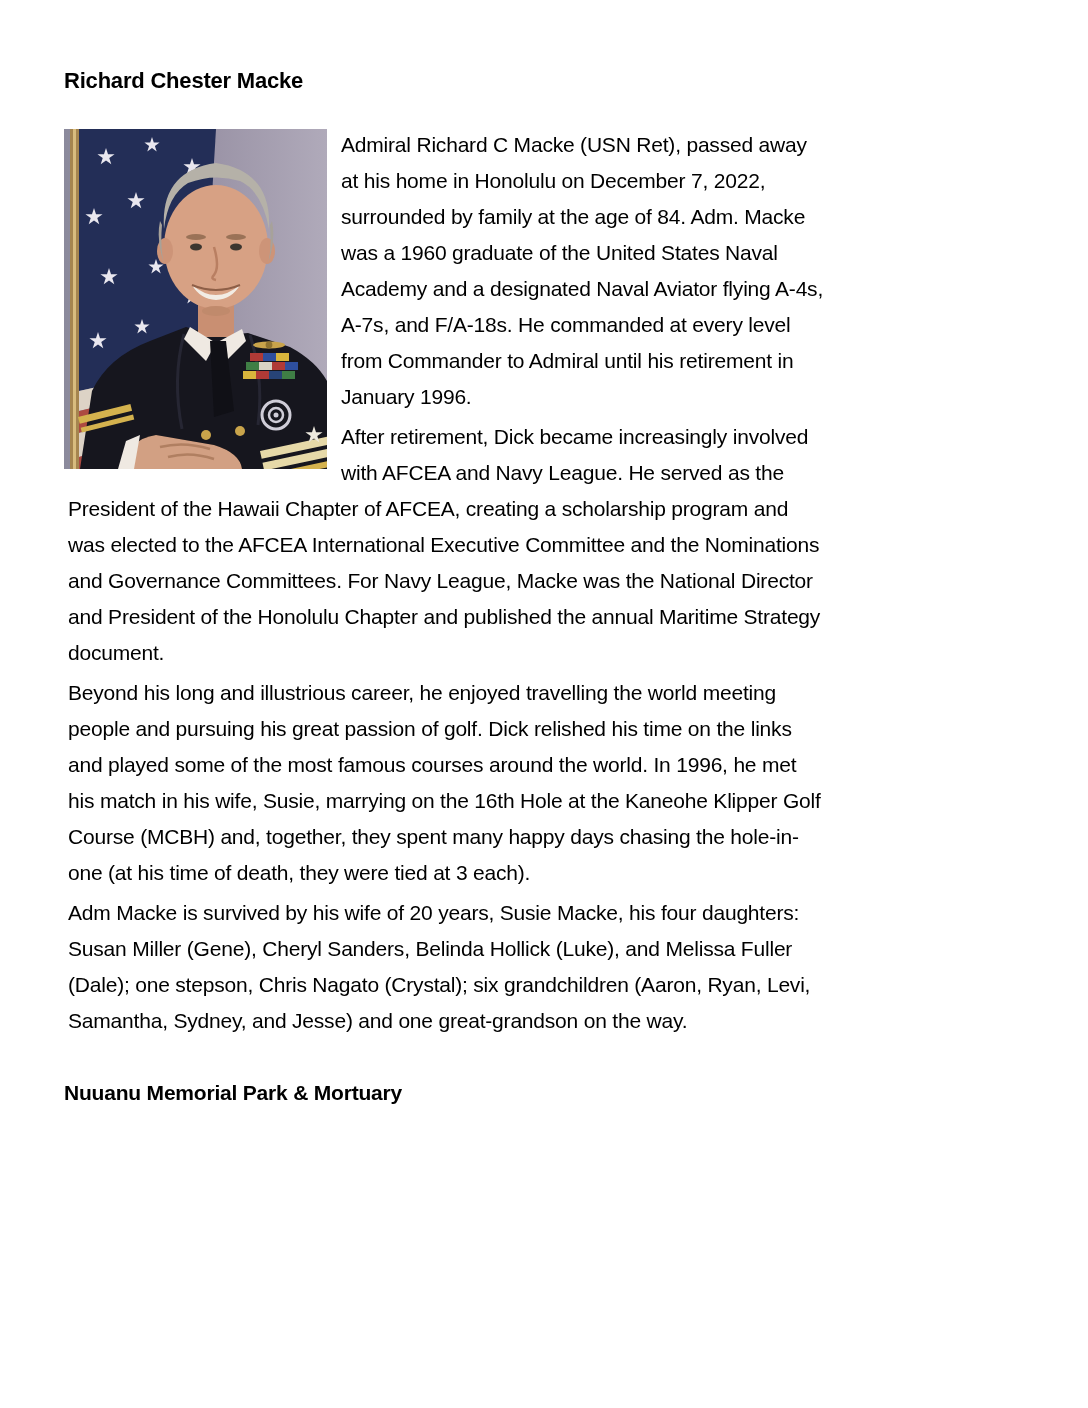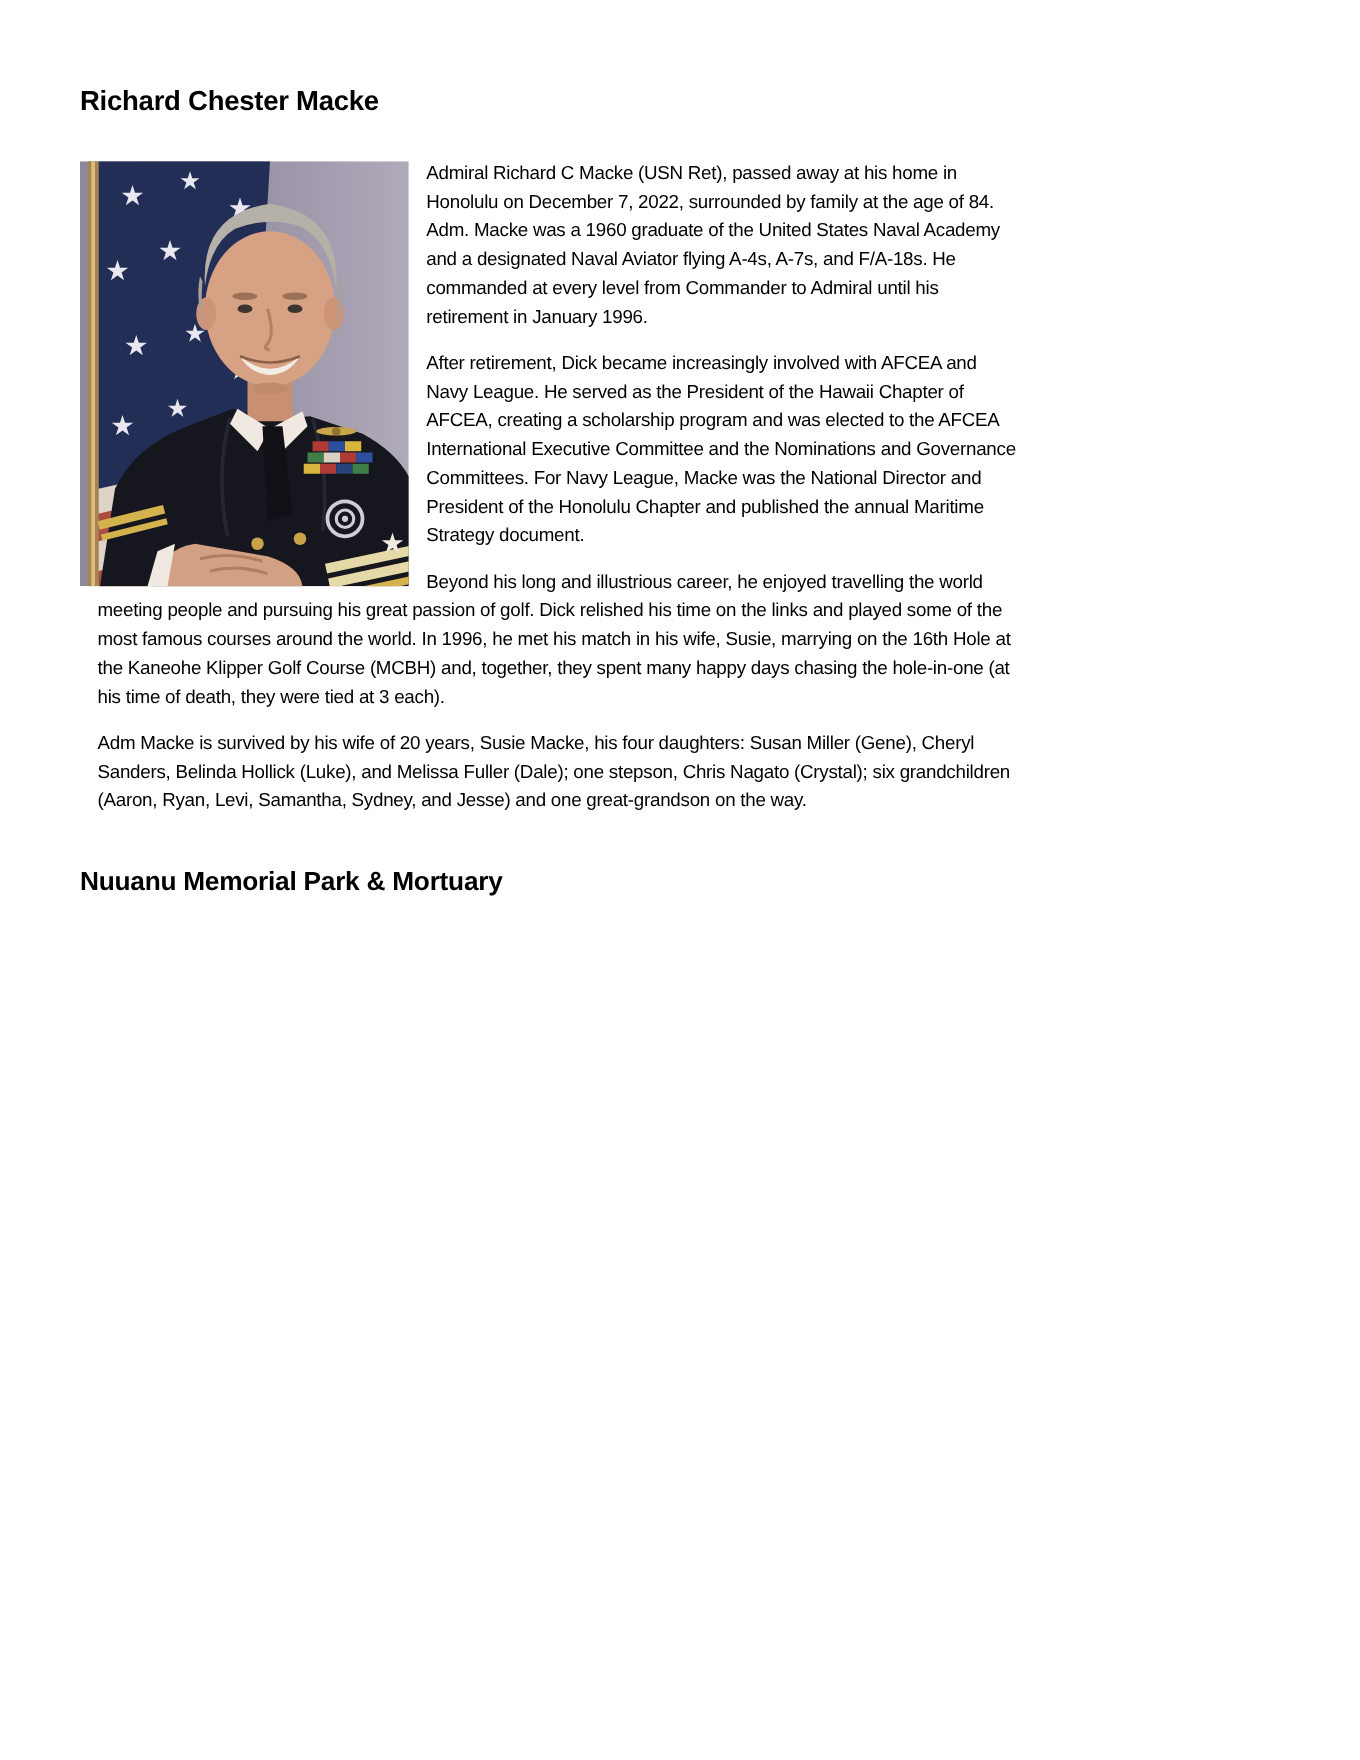--- a/index.html
+++ b/index.html
@@ -23,23 +23,23 @@
   }
   figure.portrait {
     float: left;
     width: 263px;
     height: 340px;
     margin: 2px 14px 8px 0;
     padding: 0;
   }
   figure.portrait svg { display: block; width: 263px; height: 340px; }
   .body-text p {
-    margin: 14px;
-    font-size: 15px;
-    line-height: 23px;
+    margin: 4px;
+    font-size: 21px;
+    line-height: 36px;
     letter-spacing: -0.2px;
   }
   p.footer-line {
     margin: 40px 0 0 0;
     font-size: 21px;
     line-height: 28.5px;
     font-weight: bold;
     letter-spacing: -0.2px;
   }
 </style>

